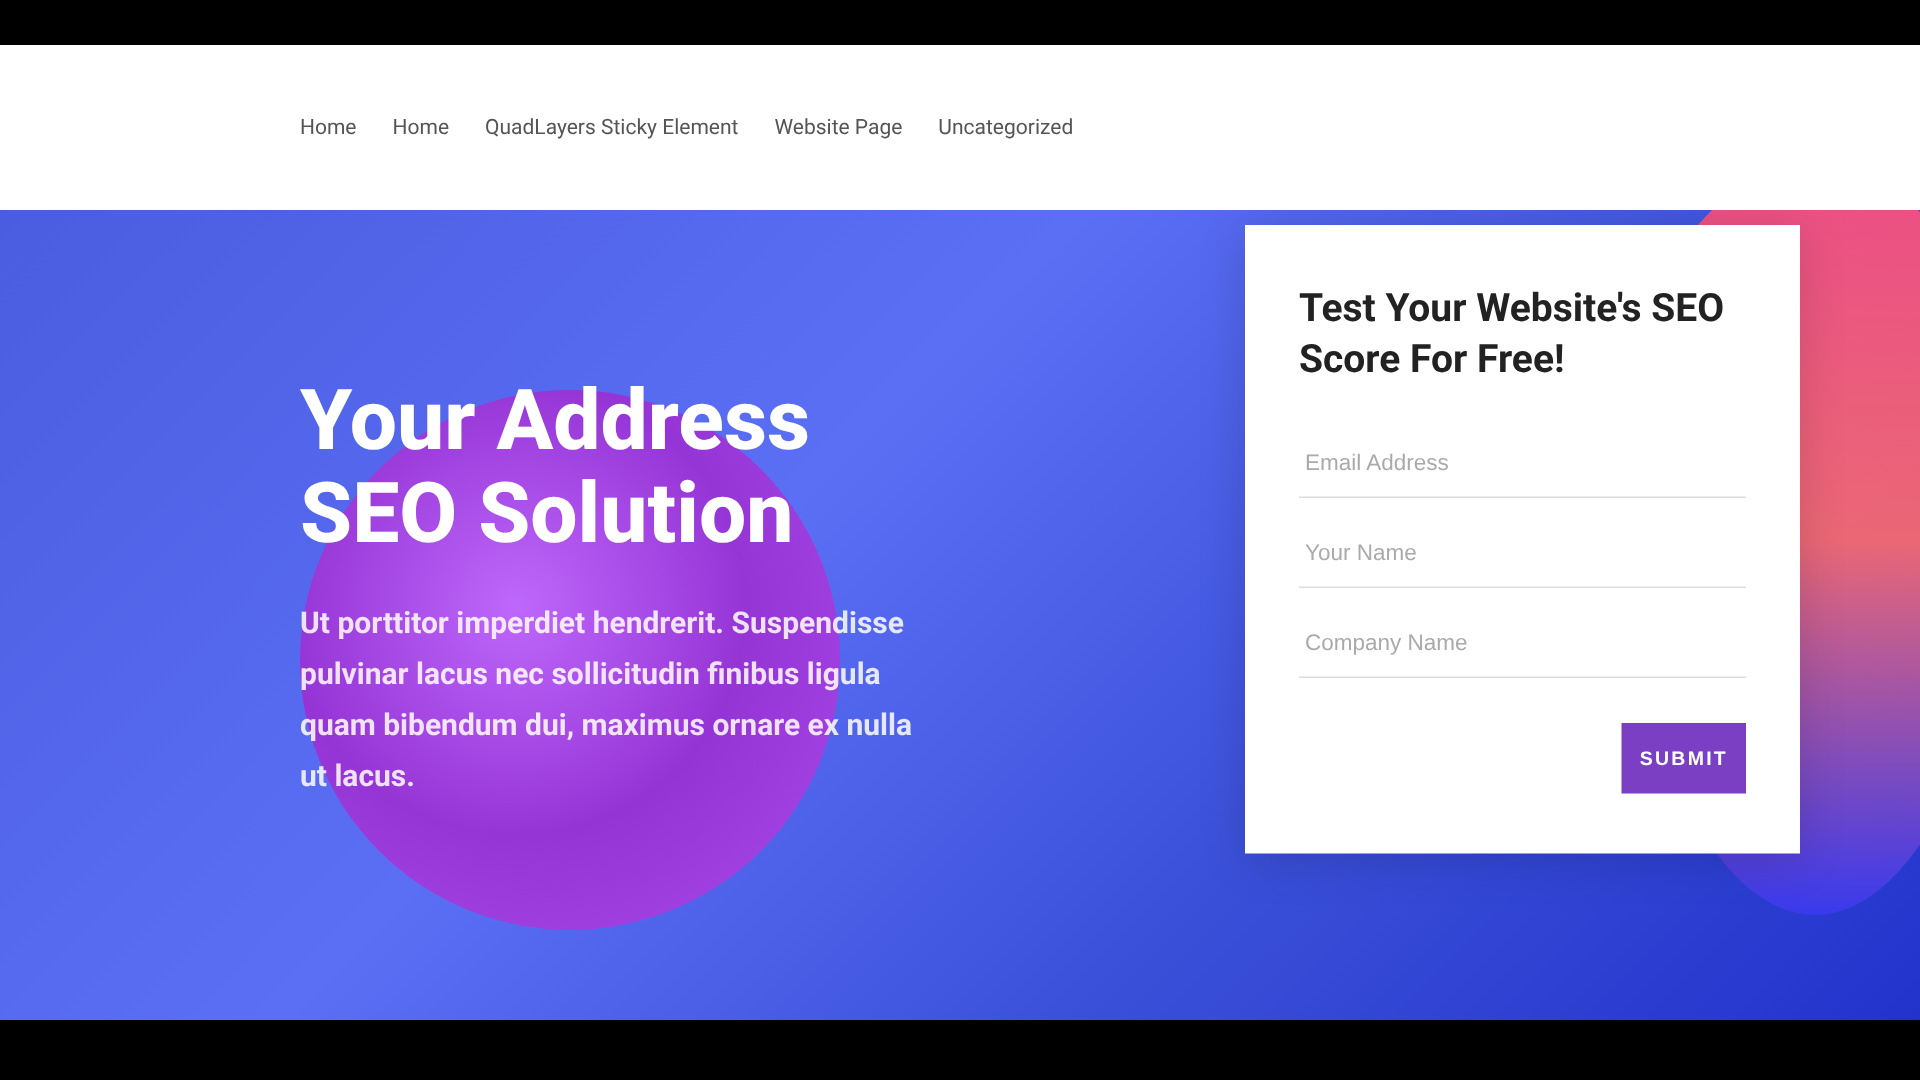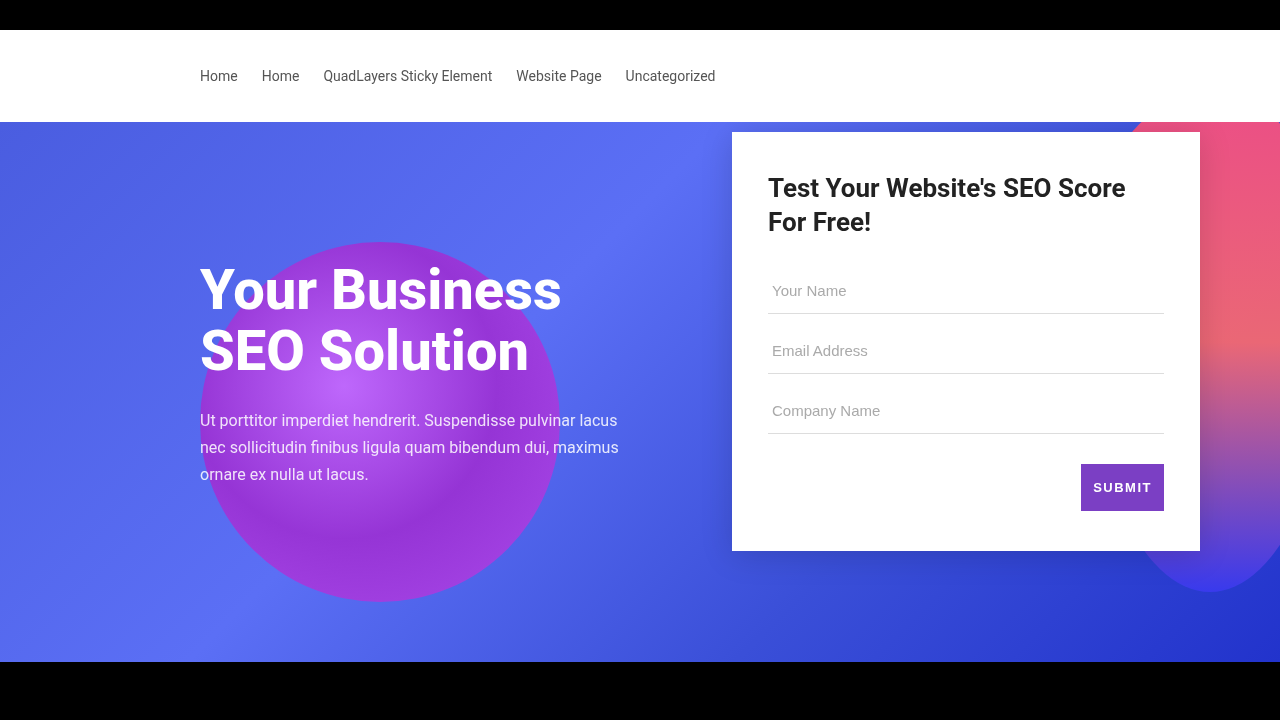--- a/index.html
+++ b/index.html
@@ -23,21 +23,21 @@
       width: 100%;
     }
 
     
     .nav-bar {
       background: #fff;
       padding: 20px 200px;
       display: flex;
       align-items: center;
       gap: 24px;
-      height: 92px;
+      height: 110px;
     }
 
     .nav-item {
       color: #555;
       font-size: 14px;
       cursor: pointer;
       text-decoration: none;
     }
 
     
@@ -73,25 +73,26 @@
 
     .hero-title {
       font-size: 56px;
       font-weight: 800;
       color: #fff;
       line-height: 1.1;
       margin-bottom: 24px;
     }
 
     .hero-description {
-      font-size: 16px;
+      font-size: 20px;
       color: rgba(255,255,255,0.85);
       line-height: 1.7;
       margin-bottom: 36px;
       max-width: 480px;
+      font-weight: bold;
     }
 
     .learn-more-btn {
       background: #fff;
       color: #333;
       border: none;
       padding: 16px 28px;
       font-size: 13px;
       font-weight: 700;
       letter-spacing: 1px;
@@ -110,21 +111,21 @@
       border-radius: 50% 50% 50% 50% / 40% 40% 60% 60%;
       opacity: 0.9;
       z-index: 1;
     }
 
     
     .form-card {
       position: absolute;
       right: 80px;
       top: 10px;
-      width: 468px;
+      width: 370px;
       background: #fff;
       padding: 40px 36px;
       z-index: 10;
       box-shadow: 0 4px 30px rgba(0,0,0,0.15);
     }
 
     .form-title {
       font-size: 26px;
       font-weight: 700;
       color: #222;
@@ -183,29 +184,29 @@
   <a class="nav-item">Uncategorized</a>
 </nav>
 
 <section class="hero-section">
 
   <div class="hero-circle"></div>
 
   <div class="hero-blob"></div>
 
   <div class="hero-content">
-    <h1 class="hero-title">Your Business SEO Solution</h1>
+    <h1 class="hero-title">Your Address SEO Solution</h1>
     <p class="hero-description">Ut porttitor imperdiet hendrerit. Suspendisse pulvinar lacus nec sollicitudin finibus ligula quam bibendum dui, maximus ornare ex nulla ut lacus.</p>
   </div>
 
   <div class="form-card">
     <h2 class="form-title">Test Your Website's SEO Score For Free!</h2>
 
+    <input class="form-field" type="email" placeholder="Email Address" style="">
     <input class="form-field" type="text" placeholder="Your Name" style="">
-    <input class="form-field" type="email" placeholder="Email Address" style="">
     <input class="form-field" type="text" placeholder="Company Name" style="">
 
     <button class="submit-btn">SUBMIT</button>
     <div style="clear:both;"></div>
   </div>
 
 </section>
 
 <div class="bottom-bar"></div>
 

